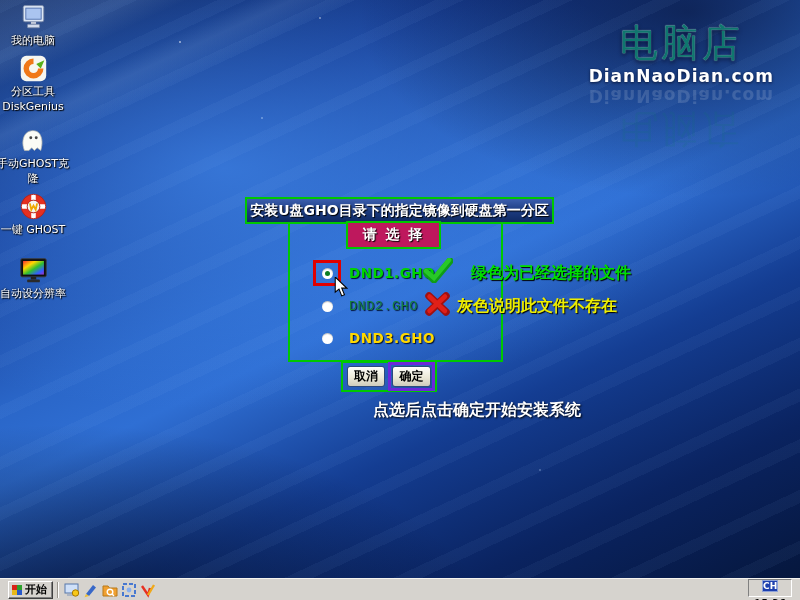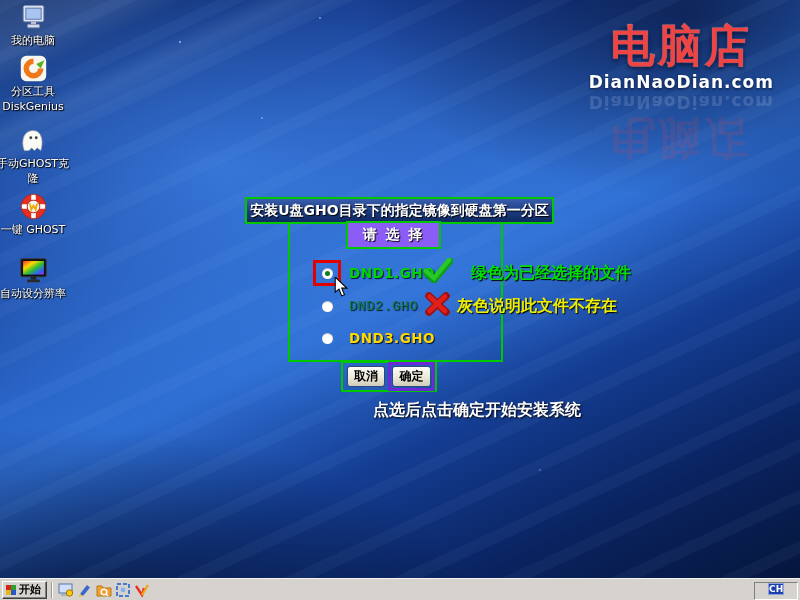--- a/index.html
+++ b/index.html
@@ -25,36 +25,36 @@
   }
 
   
   .di { position:absolute; left:0; width:66px; display:flex; flex-direction:column; align-items:center; cursor:default; }
   .di svg { width:29px; height:29px; }
   .di .lbl { margin-top:2px; font-size:11px; line-height:13px; color:#fff; text-align:center;
              text-shadow:1px 1px 1px #000, 0 0 2px #000; white-space:nowrap; }
 
   
   .logo { position:absolute; top:24px; right:26px; text-align:center; line-height:1; }
-  .logo-cn { font-size:44px; font-weight:bold; color:#ef4444; letter-spacing:3px;
+  .logo-cn { font-size:38px; font-weight:normal; color:#0f766e; letter-spacing:3px;
              text-shadow:0 2px 4px rgba(0,5,30,.75), 0 0 1px #e8f0ff; }
   .logo-en { margin-top:6px; font-size:17px; font-weight:bold; color:#fff; letter-spacing:1px;
              text-shadow:0 1px 3px rgba(0,5,30,.75); }
   .logo-reflect { margin-top:2px; transform:scaleY(-1); opacity:.14; filter:blur(.6px); }
   .logo-reflect .logo-cn { text-shadow:none; }
   .logo-reflect .logo-en { text-shadow:none; }
 
   
   .gbox { border:2px solid #00c800; position:absolute; }
   .dlg-title { left:245px; top:197px; width:309px; height:27px;
                background:linear-gradient(180deg,#3b5fae 0%,#1b3a7e 55%,#0f2a63 100%);
                display:flex; align-items:center; justify-content:center;
                color:#fff; font-weight:bold; font-size:14px; text-shadow:1px 1px 1px #000; }
   .dlg-inner { left:288px; top:222px; width:215px; height:140px; background:transparent; }
-  .dlg-prompt { left:346px; top:221px; width:95px; height:28px; background:#8b5cf6;
+  .dlg-prompt { left:346px; top:221px; width:95px; height:28px; background:#be185d;
                 display:flex; align-items:center; justify-content:center;
                 color:#fff; font-weight:bold; font-size:14px; letter-spacing:2px; text-shadow:1px 1px 1px #000; z-index:3; }
   .opt-row { position:absolute; left:313px; height:28px; display:flex; align-items:center; z-index:2; }
   .radio-wrap { width:28px; height:26px; display:flex; align-items:center; justify-content:center;
                 border:3px solid transparent; }
   .radio-wrap.hl { border-color:#e00000; }
   .radio { width:11px; height:11px; border-radius:50%; background:#fff;
            box-shadow:inset 0 1px 1px rgba(0,0,0,.25); position:relative; }
   .radio.sel::after { content:""; position:absolute; left:3px; top:3px; width:5px; height:5px;
                       border-radius:50%; background:#0c7d22; }
@@ -75,22 +75,22 @@
              border:1px solid #2c4a7c; border-radius:3px;
              box-shadow:inset 0 1px 0 #fff; cursor:pointer; }
   .ok-wrap { border:3px solid #6d28d9; padding:1px; display:flex; }
   .dlg-footer { position:absolute; left:373px; top:400px; font-size:16px; font-weight:bold;
                 color:#fff; text-shadow:1px 1px 2px #000; white-space:nowrap; }
   .cursor { position:absolute; left:334px; top:277px; z-index:6; }
 
   
   .taskbar { position:absolute; left:0; bottom:0; width:800px; height:22px;
              background:#d6d3ce; border-top:1px solid #f5f4ef;
-             display:flex; align-items:flex-end; justify-content:space-between;
-             padding:0 2px; z-index:10; }
+             display:flex; align-items:flex-start; justify-content:space-between;
+             padding:0 8px; z-index:10; }
   .tb-left { display:flex; align-items:center; height:100%; }
   .start-btn { height:18px; display:flex; align-items:center; gap:3px; padding:0 5px 0 3px;
                background:#d6d3ce; border-top:1px solid #fff; border-left:1px solid #fff;
                border-right:1px solid #404040; border-bottom:1px solid #404040;
                box-shadow:inset -1px -1px 0 #808080; cursor:pointer; }
   .start-grid { width:10px; height:10px; display:grid; grid-template-columns:5px 5px; grid-template-rows:5px 5px; }
   .start-grid i:nth-child(1){background:#d82418;} .start-grid i:nth-child(2){background:#2ca02c;}
   .start-grid i:nth-child(3){background:#e8b818;} .start-grid i:nth-child(4){background:#2858c8;}
   .start-lbl { font-size:11px; font-weight:bold; color:#000; }
   .ql-sep { width:1px; height:16px; margin:0 4px; background:#9a968e; box-shadow:1px 0 0 #fff; }

